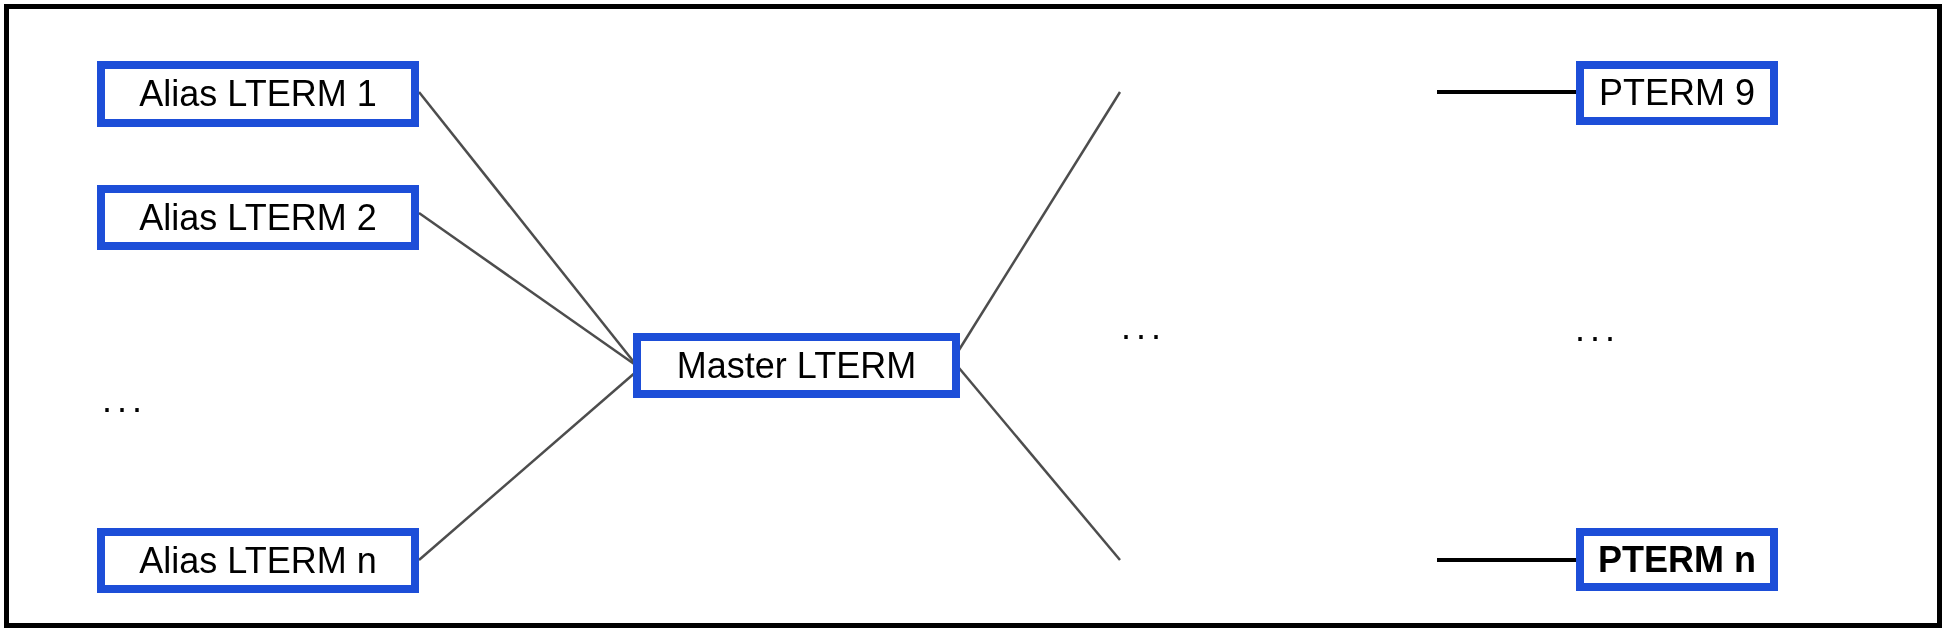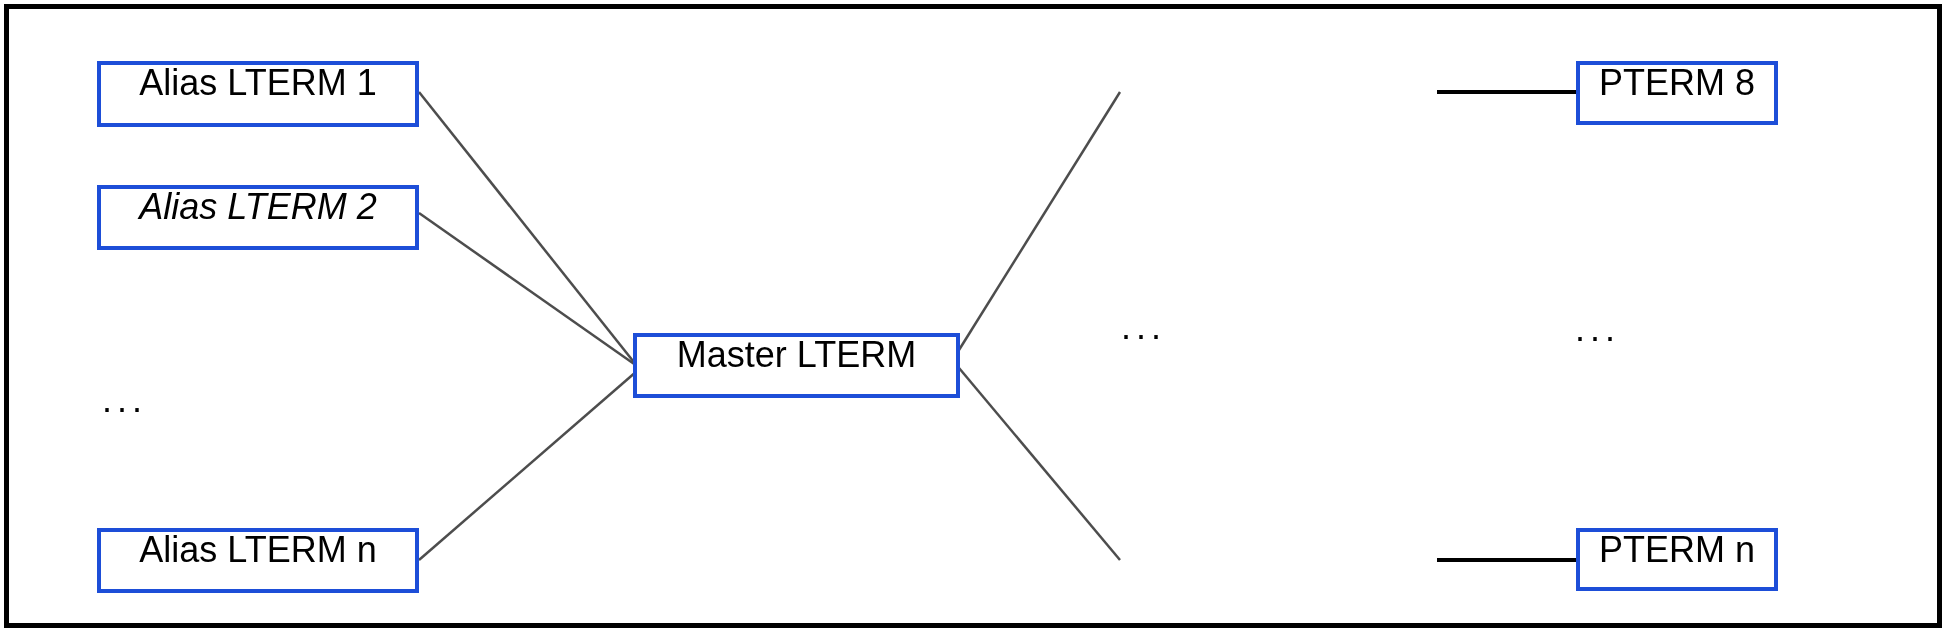--- a/index.html
+++ b/index.html
@@ -27,46 +27,46 @@
   .edges-svg {
     position: absolute;
     left: 0;
     top: 0;
     width: 1954px;
     height: 640px;
   }
   .node {
     position: absolute;
     box-sizing: border-box;
-    border: 4px solid #1d4ed8;
+    border: 8px solid #1d4ed8;
     background: #ffffff;
     display: flex;
-    align-items: flex-start;
+    align-items: center;
     justify-content: center;
     font-size: 36px;
     line-height: 1;
     color: #000000;
     white-space: nowrap;
   }
   .ellipsis {
     position: absolute;
     font-size: 36px;
     line-height: 36px;
     letter-spacing: 5px;
     color: #000000;
   }
   
   .n-alias1 { left: 97px;  top: 61px;  width: 322px; height: 66px; }
-  .n-alias2 { left: 97px;  top: 185px; width: 322px; height: 65px; font-style: italic; }
+  .n-alias2 { left: 97px;  top: 185px; width: 322px; height: 65px; }
   .n-aliasn { left: 97px;  top: 528px; width: 322px; height: 65px; }
   .n-master { left: 633px; top: 333px; width: 327px; height: 65px; }
   .n-slave1 { left: 1120px; top: 62px;  width: 320px; height: 64px; }
   .n-slaven { left: 1120px; top: 528px; width: 320px; height: 65px; }
   .n-pterm1 { left: 1576px; top: 61px;  width: 202px; height: 64px; }
-  .n-ptermn { left: 1576px; top: 528px; width: 202px; height: 63px; }
+  .n-ptermn { left: 1576px; top: 528px; width: 202px; height: 63px; font-weight: bold; }
   .e-alias { left: 102px;  top: 382px; }
   .e-slave { left: 1121px; top: 309px; }
   .e-pterm { left: 1575px; top: 311px; }
 </style>
 </head>
 <body>
 
 <div class="canvas">
 
   <div class="outer-frame"></div>
@@ -97,21 +97,21 @@
 
   <div class="node n-master">
     <span>Master LTERM</span>
   </div>
 
 
   <div class="ellipsis e-slave">...</div>
 
 
   <div class="node n-pterm1">
-    <span>PTERM 8</span>
+    <span>PTERM 9</span>
   </div>
 
   <div class="ellipsis e-pterm">...</div>
 
   <div class="node n-ptermn">
     <span>PTERM n</span>
   </div>
 
 </div>
 

